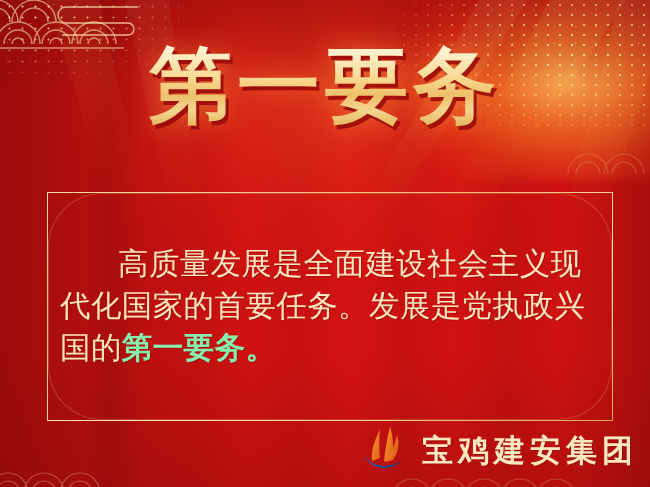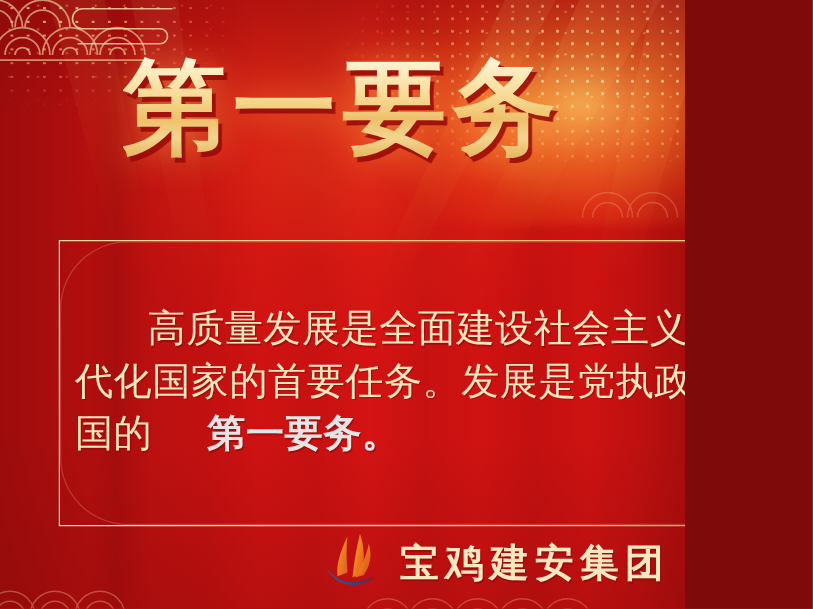--- a/index.html
+++ b/index.html
@@ -1,19 +1,19 @@
 <!DOCTYPE html>
 <html><head>
 <meta charset="utf-8">
 <style>
   html,body{margin:0;padding:0;background:#7e0a0a;}
   body{font-family:"Liberation Sans","DejaVu Sans",sans-serif;}
 
   .stage{
-    position:relative;width:548px;height:487px;overflow:hidden;
+    position:relative;width:650px;height:487px;overflow:hidden;
     background:#c8110f;
   }
 
   
   .bg-base{
     position:absolute;inset:0;
     background:
       linear-gradient(90deg,
         #9d0c0c 0%,
         #a60d0d 6%,
@@ -139,22 +139,21 @@
     font-family:"DejaVu Sans","Liberation Sans",sans-serif;
     font-size:30.5px;
     line-height:42px;
     color:#fbe6bd;
     letter-spacing:.4px;
     text-indent:58px;
     text-shadow:1px 1px 0 rgba(138,8,8,.55);
   }
   .body-text .emph{
     font-weight:bold;
-    color:#e5e5e5;
-    margin-left:44px;
+    color:#86efac;
   }
 
   
   .logo{
     position:absolute;right:12px;bottom:12px;
     display:flex;align-items:center;gap:9px;
   }
   .logo-mark{width:54px;height:50px;flex:0 0 auto;}
   .logo-txt{display:flex;flex-direction:column;line-height:1;}
   .logo-cn{

